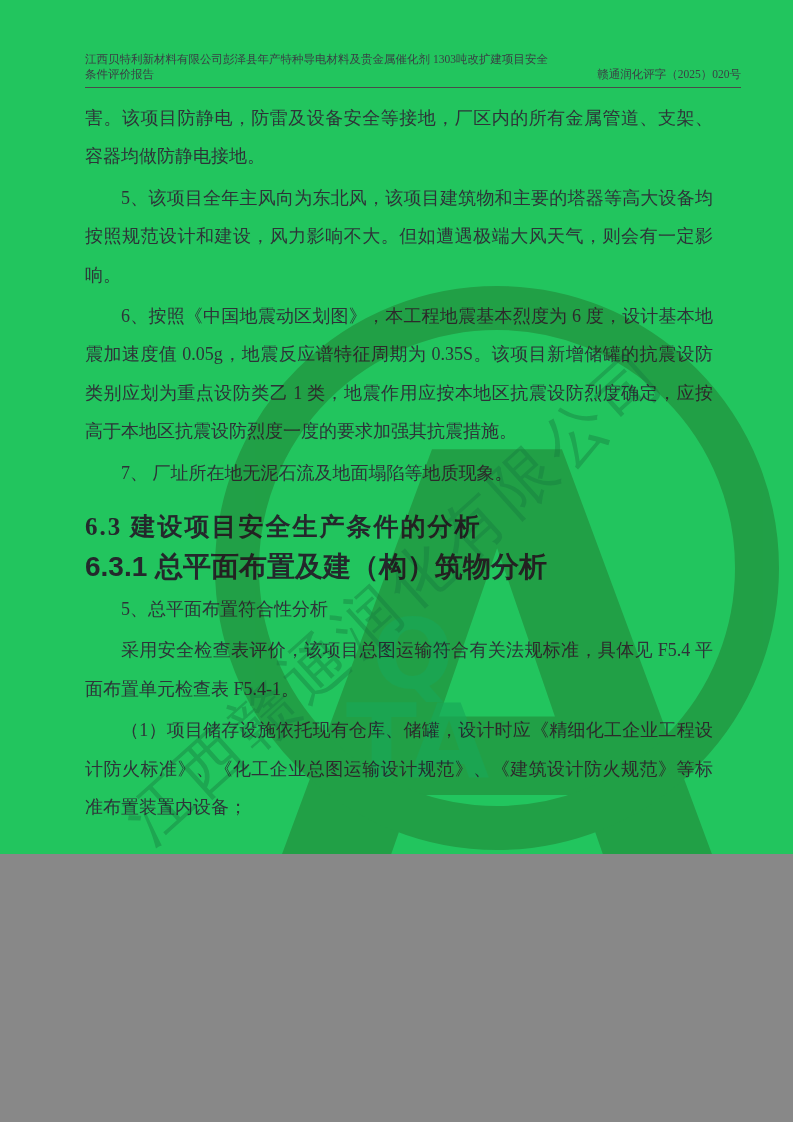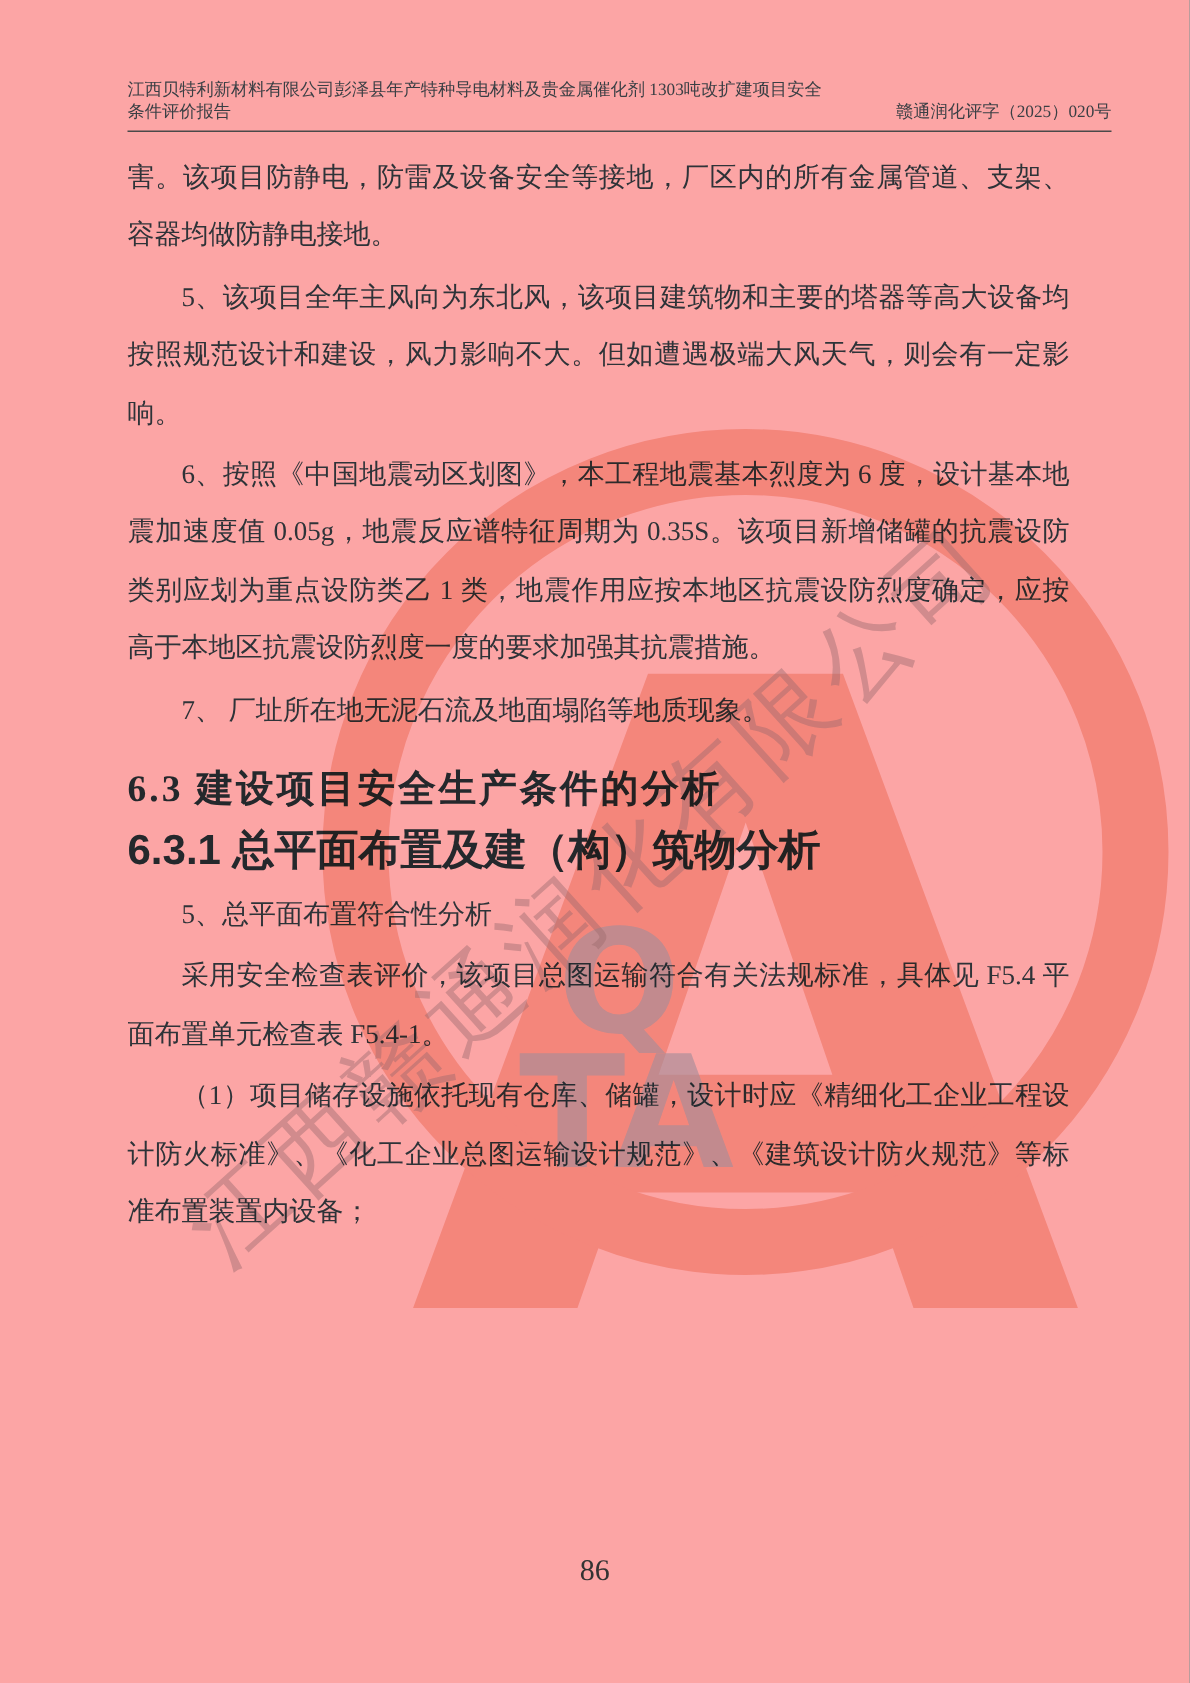--- a/index.html
+++ b/index.html
@@ -1,20 +1,20 @@
 <!DOCTYPE html>
 <html><head>
 <meta charset="utf-8">
 <style>
   html,body{margin:0;padding:0;background:#888;}
   .page{
     position:relative;
-    width:793px;height:1122px;
+    width:793px;height:854px;
     margin:0 auto;
-    background:#fca5a5;
+    background:#22c55e;
     overflow:hidden;
     font-family:"Liberation Serif","DejaVu Serif",serif;
     color:#2e3338;
     text-decoration:underline;
   }
   .header{
     position:absolute;
     left:85px;right:52px;top:52px;
     display:flex;justify-content:space-between;align-items:flex-end;
     font-size:11.5px;

